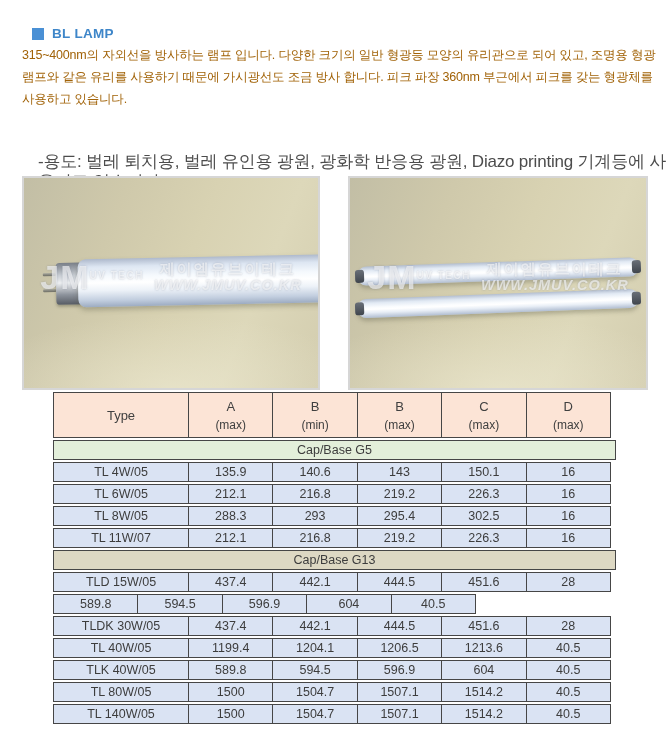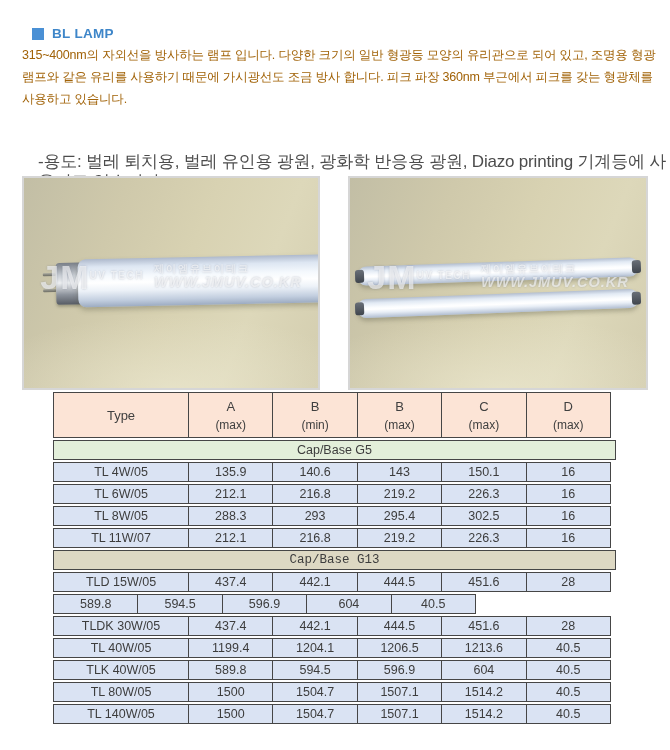--- a/index.html
+++ b/index.html
@@ -45,35 +45,35 @@
     background:linear-gradient(to bottom,#6a7078,#3f454d);}
   .tube-thin::before{left:-2px;} .tube-thin::after{right:-2px;}
   
   .watermark{position:absolute;left:50%;top:47%;transform:translate(-50%,-50%);
     display:flex;align-items:center;gap:10px;white-space:nowrap;color:rgba(255,255,255,.62);
     text-shadow:0 0 2px rgba(110,120,140,.45);pointer-events:none;}
   .wm-logo{display:flex;flex-direction:row;align-items:center;line-height:1;}
   .wm-jm{font-size:34px;font-weight:800;letter-spacing:1px;}
   .wm-uvtech{font-size:10px;font-weight:bold;letter-spacing:1.5px;margin-top:-2px;}
   .wm-text{display:flex;flex-direction:column;line-height:1.15;}
-  .wm-kr{font-size:10px;font-weight:bold;letter-spacing:2px;}
+  .wm-kr{font-size:15px;font-weight:bold;letter-spacing:2px;text-align:center;}
   .wm-url{font-size:14.5px;font-weight:bold;font-style:italic;letter-spacing:1px;}
   
   .spec-table{position:absolute;left:53px;top:392px;width:563px;font-size:12.5px;color:#3d3d3d;}
   .row{display:flex;margin-bottom:2px;}
   .cell{box-sizing:border-box;border:1px solid var(--tb-border,#464646);margin-left:-1px;
     display:flex;flex-direction:column;align-items:center;justify-content:center;text-align:center;}
   .cell:first-child{margin-left:0;}
   .c-type{flex:0 0 24.16%;}
   .c-val{flex:0 0 15.168%;}
   .t-header .cell{height:46px;background:var(--tb-header,#fce4d6);gap:4px;color:#404040;}
   .h-main{font-size:13px;} .h-sub{font-size:12px;}
   .section-row .cell{flex:0 0 100%;height:20px;}
   .sec-g5{background:var(--tb-g5,#e3efda);}
-  .sec-g13{background:var(--tb-g13,#ddd8c3);font-family:Liberation Mono, monospace;}
+  .sec-g13{background:var(--tb-g13,#ddd8c3);}
   .data-row .cell{height:20px;background:var(--tb-row,#dae3f3);}
 </style>
 </head>
 <body>
 
 <div class="page" style="--accent: #4a90d5; --accent-text: #3e86c9; --tb-header: #fce4d6; --tb-g5: #e3efda; --tb-g13: #ddd8c3; --tb-row: #dae3f3; --tb-border: #464646;">
 
   <div class="section-title">
     <span class="bullet"></span>
     <span class="title-text">BL LAMP</span>

